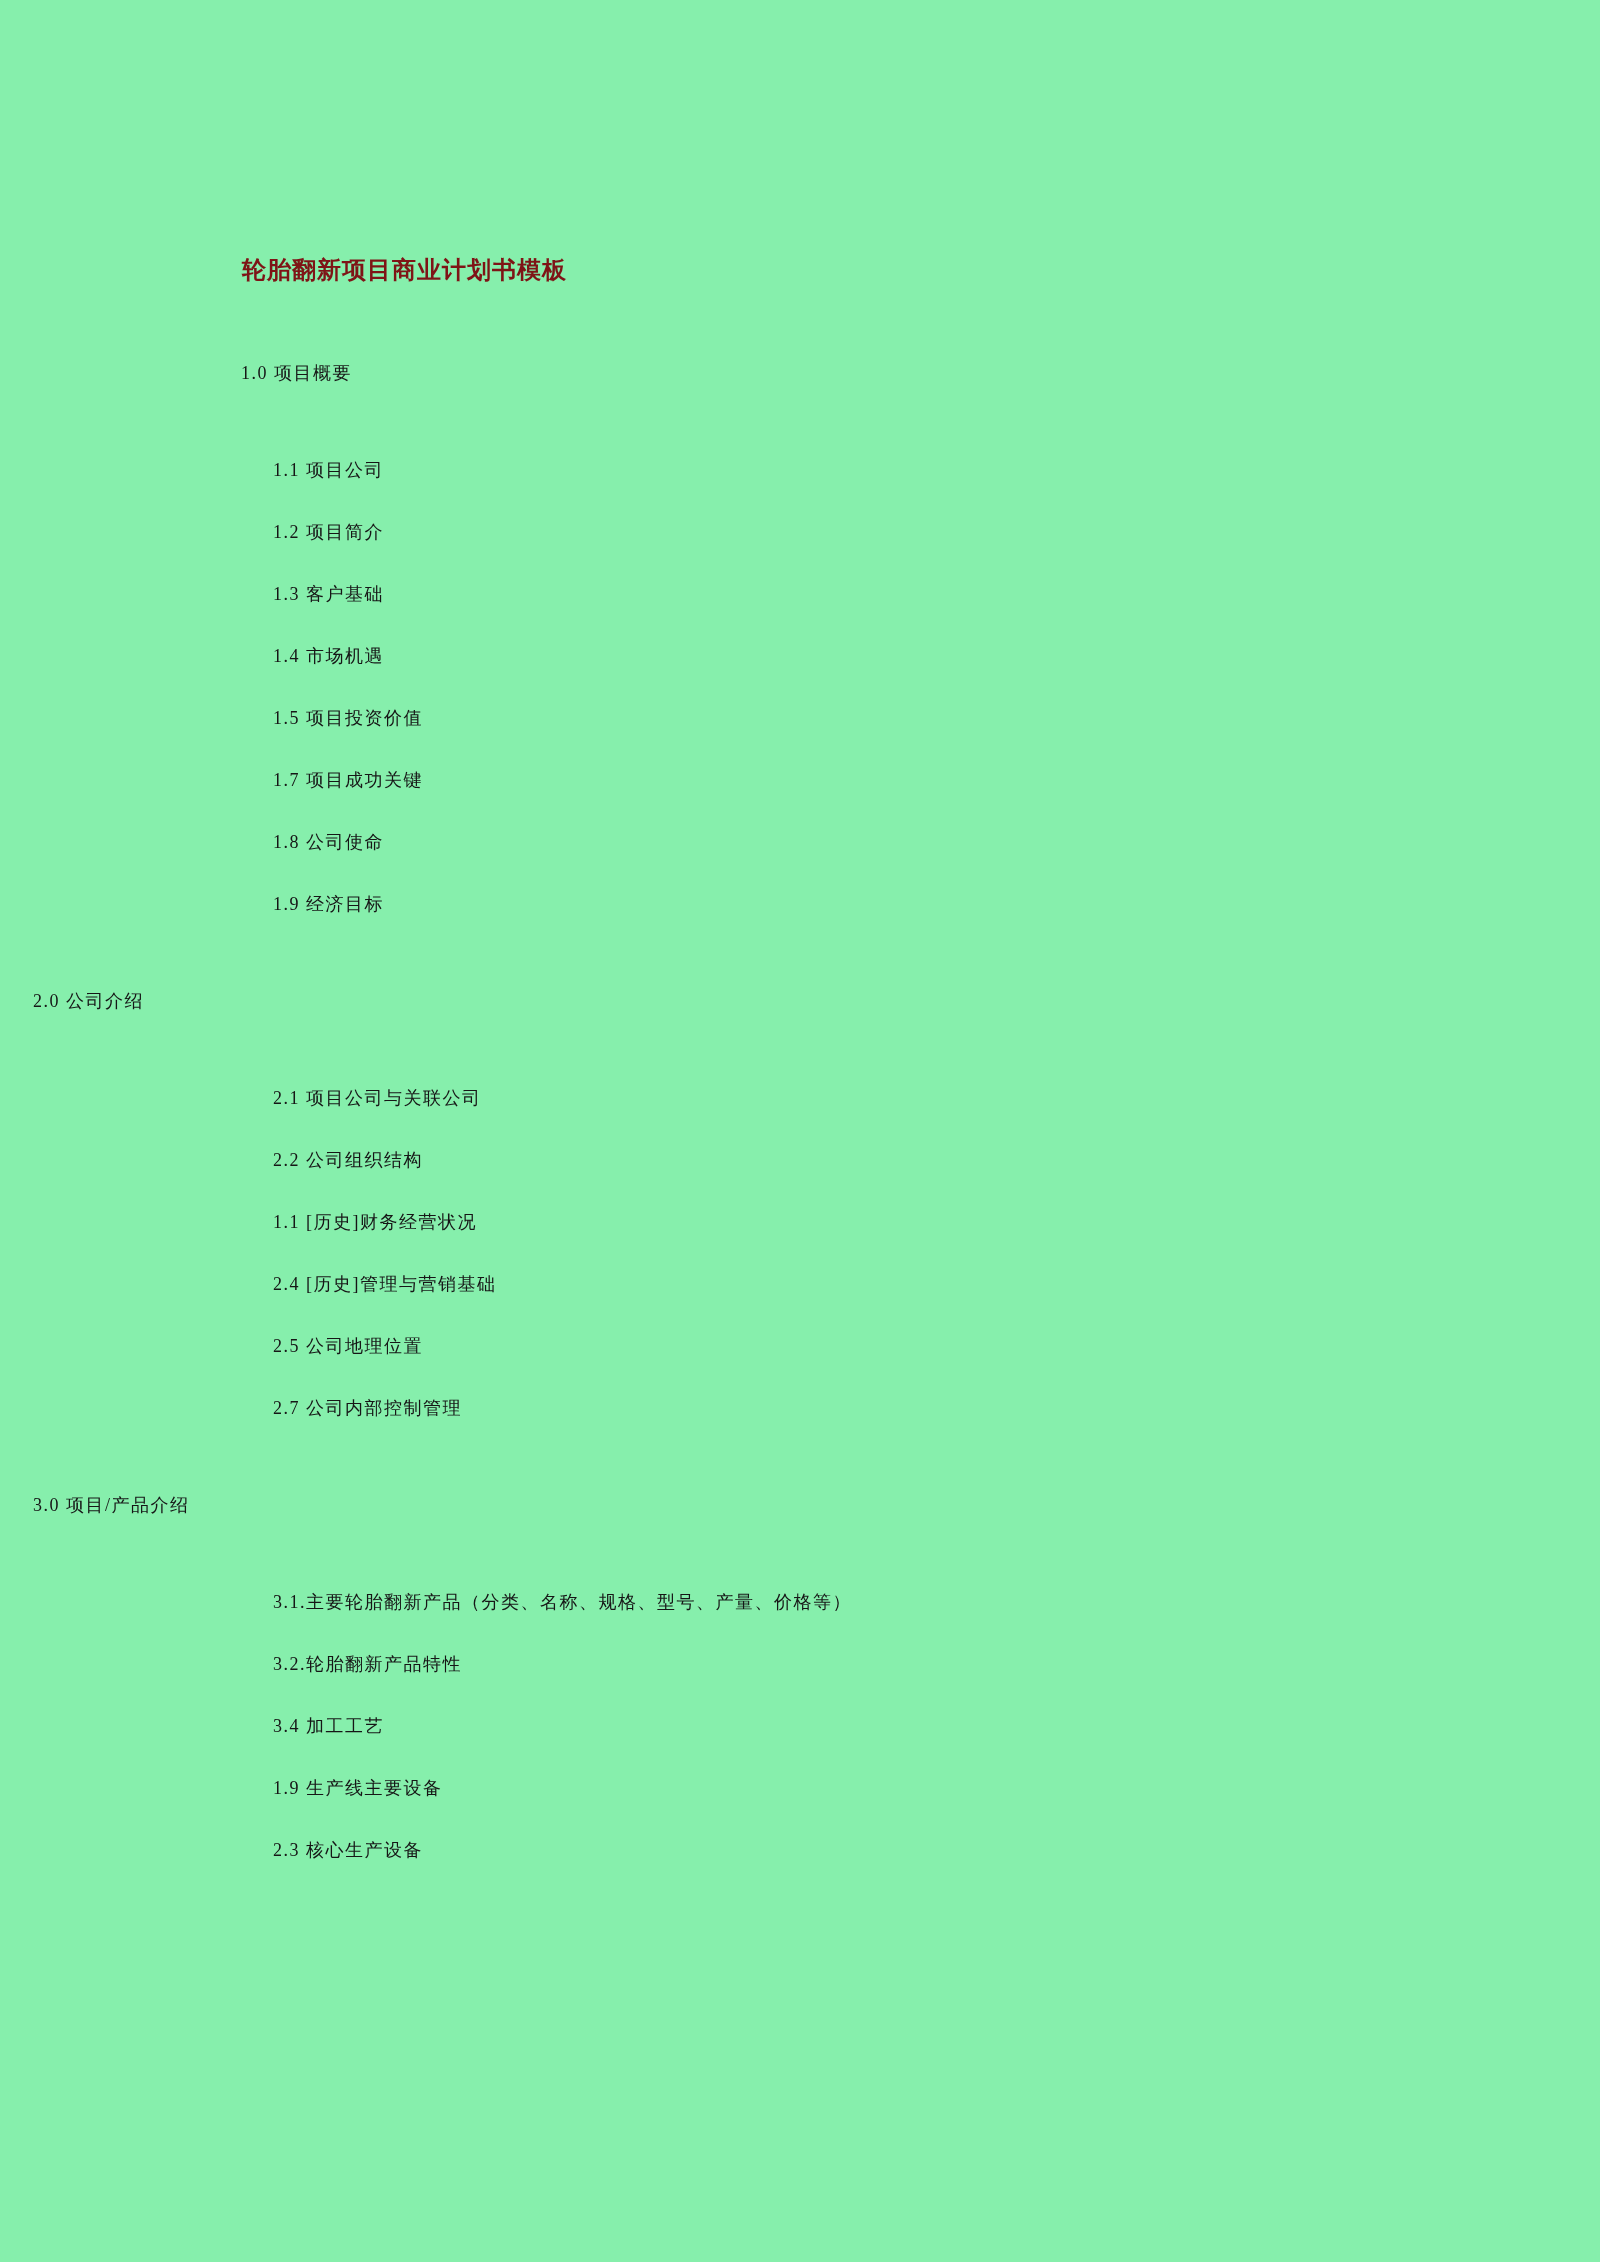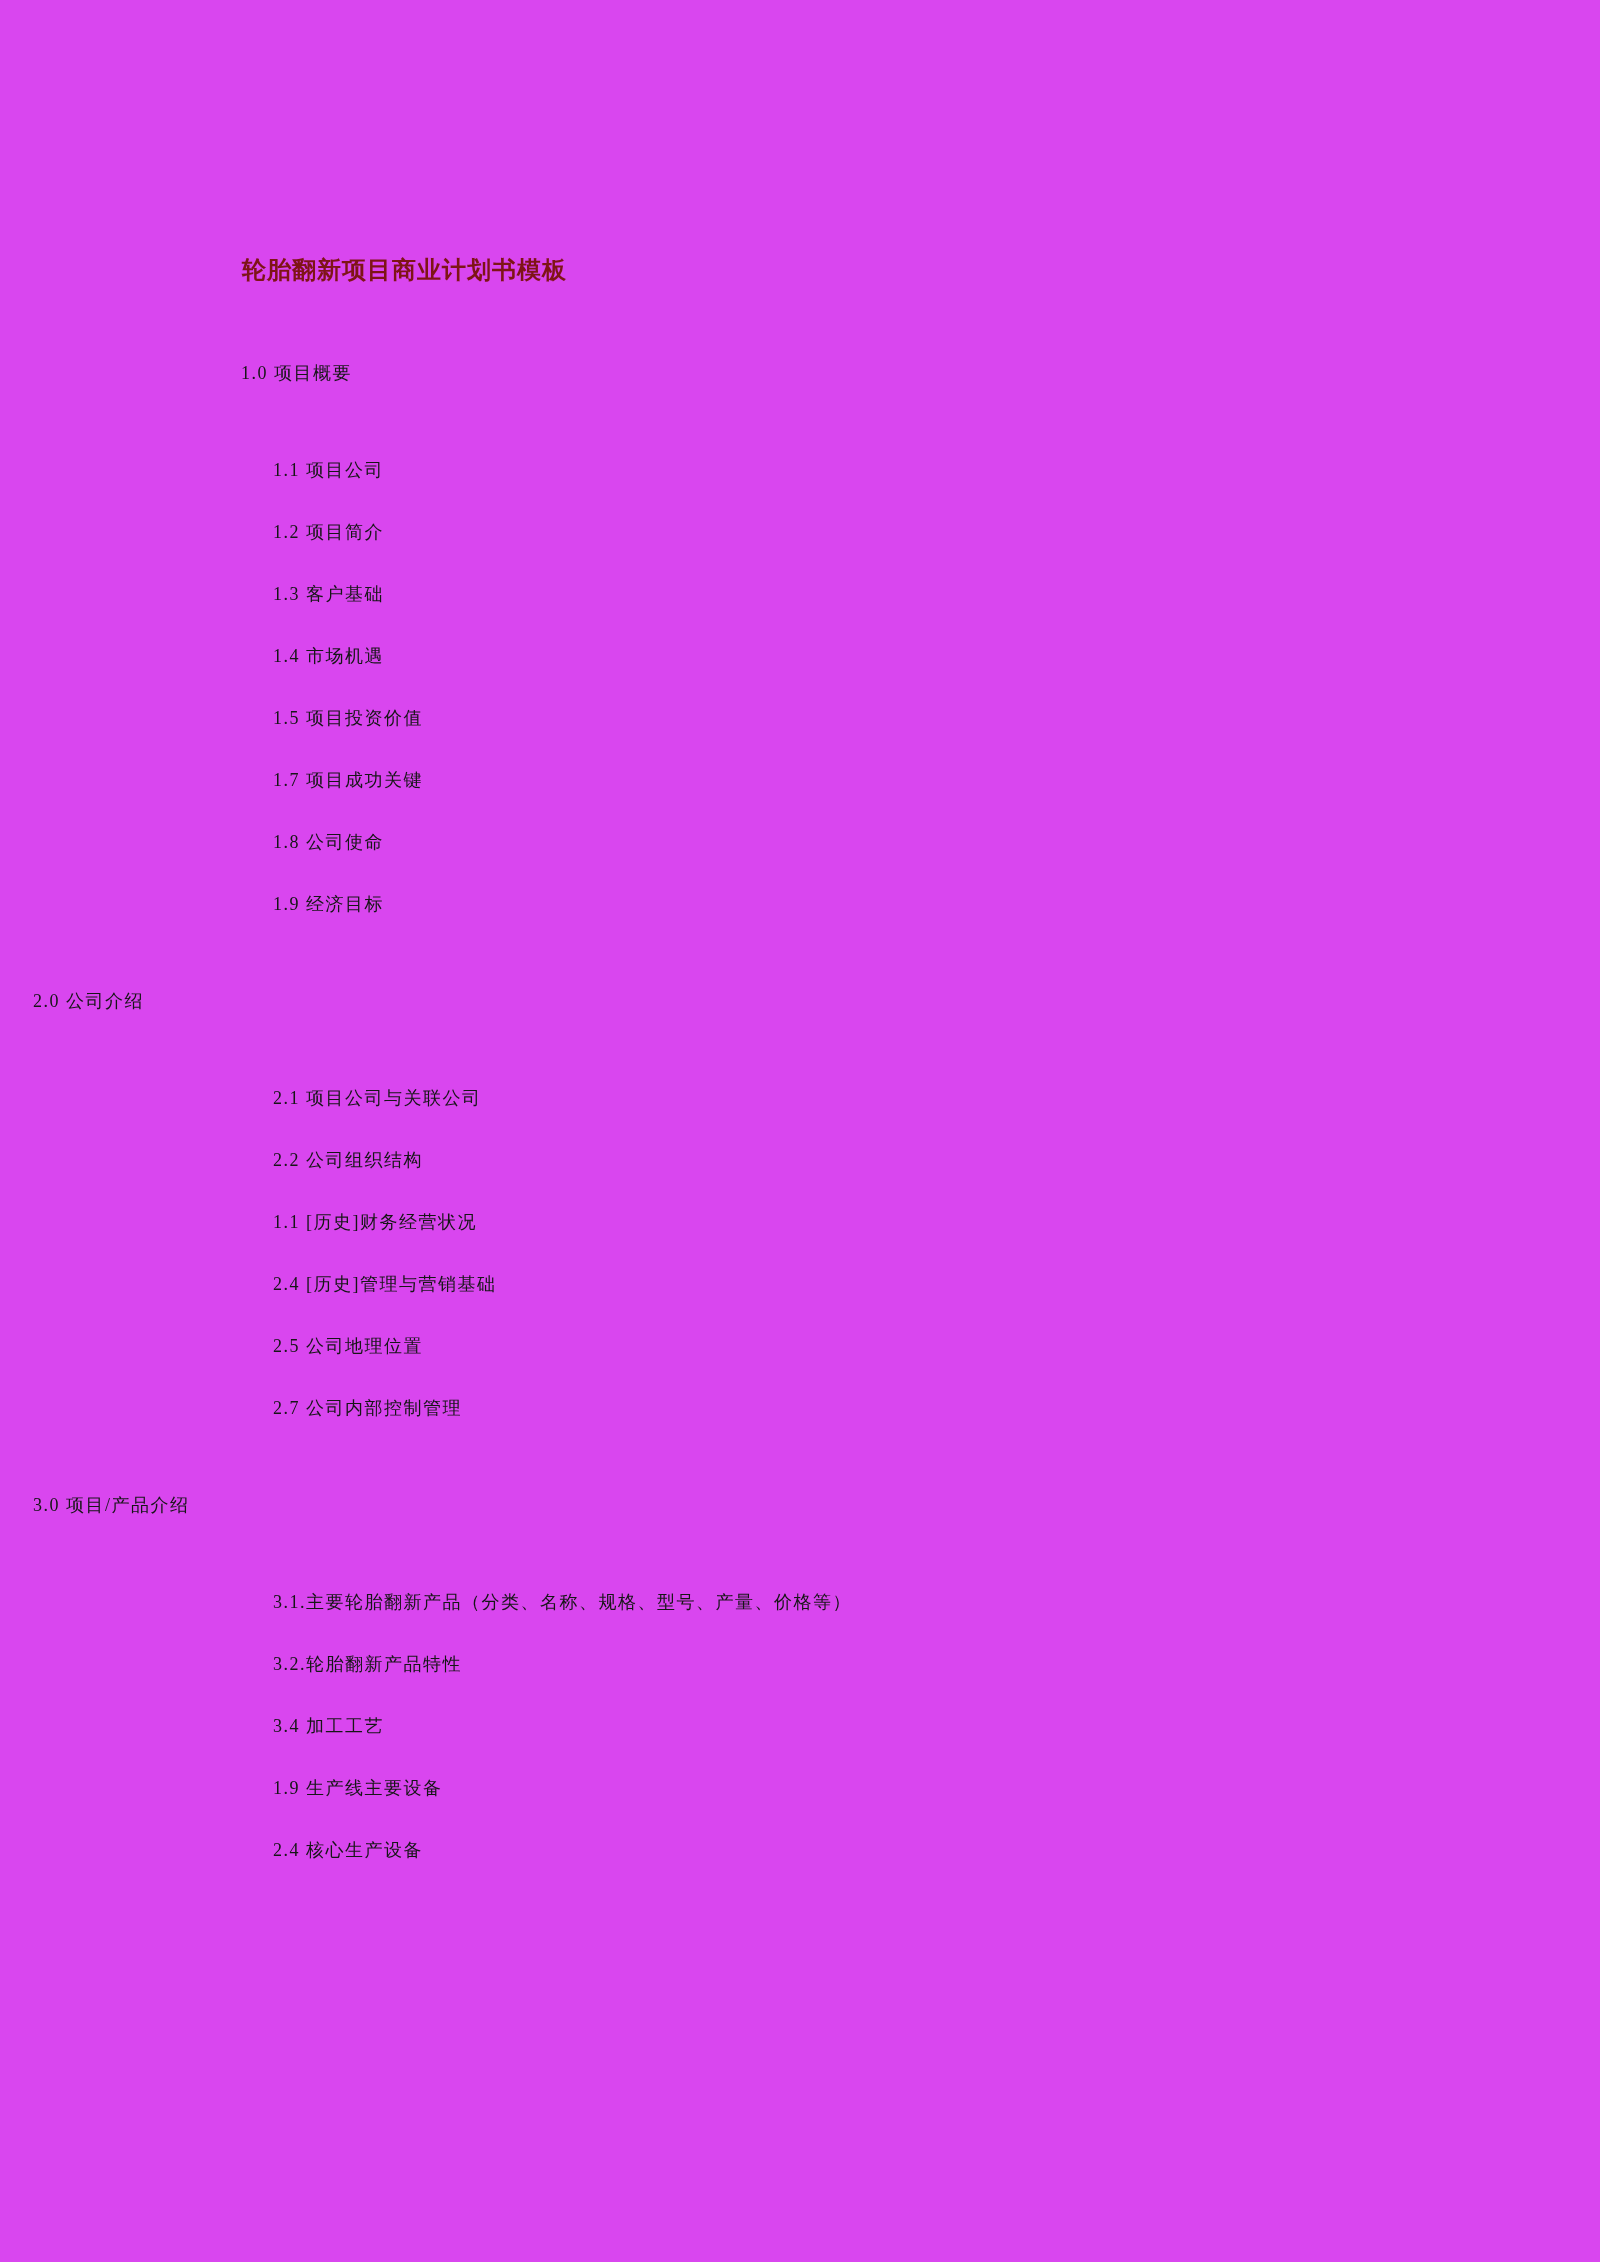--- a/index.html
+++ b/index.html
@@ -35,21 +35,21 @@
   }
   .l1 { margin: 70px 0 0 241px; }
   .l2 { margin: 35px 0 0 273px; }
   .doc-title + .l1 { margin-top: 75px; }
   .l1 + .l2 { margin-top: 70px; }
   .l2 + .l1 { margin-top: 70px; margin-left: 33px; }
 </style>
 </head>
 <body>
 
-<div class="page" style="background: #d946ef; color: rgb(22, 22, 22);">
+<div class="page" style="background: #86efac; color: rgb(22, 22, 22);">
 
   <div class="doc-title" style="color: rgb(126, 20, 22);">轮胎翻新项目商业计划书模板</div>
 
   <div class="item l1">1.0 项目概要</div>
   <div class="item l2">1.1 项目公司</div>
   <div class="item l2">1.2 项目简介</div>
   <div class="item l2">1.3 客户基础</div>
   <div class="item l2">1.4 市场机遇</div>
   <div class="item l2">1.5 项目投资价值</div>
   <div class="item l2">1.7 项目成功关键</div>
@@ -62,15 +62,15 @@
   <div class="item l2">1.1 [历史]财务经营状况</div>
   <div class="item l2">2.4 [历史]管理与营销基础</div>
   <div class="item l2">2.5 公司地理位置</div>
   <div class="item l2">2.7 公司内部控制管理</div>
 
   <div class="item l1">3.0 项目/产品介绍</div>
   <div class="item l2">3.1.主要轮胎翻新产品（分类、名称、规格、型号、产量、价格等）</div>
   <div class="item l2">3.2.轮胎翻新产品特性</div>
   <div class="item l2">3.4 加工工艺</div>
   <div class="item l2">1.9 生产线主要设备</div>
-  <div class="item l2">2.4 核心生产设备</div>
+  <div class="item l2">2.3 核心生产设备</div>
 
 </div>
 
 </body></html>

